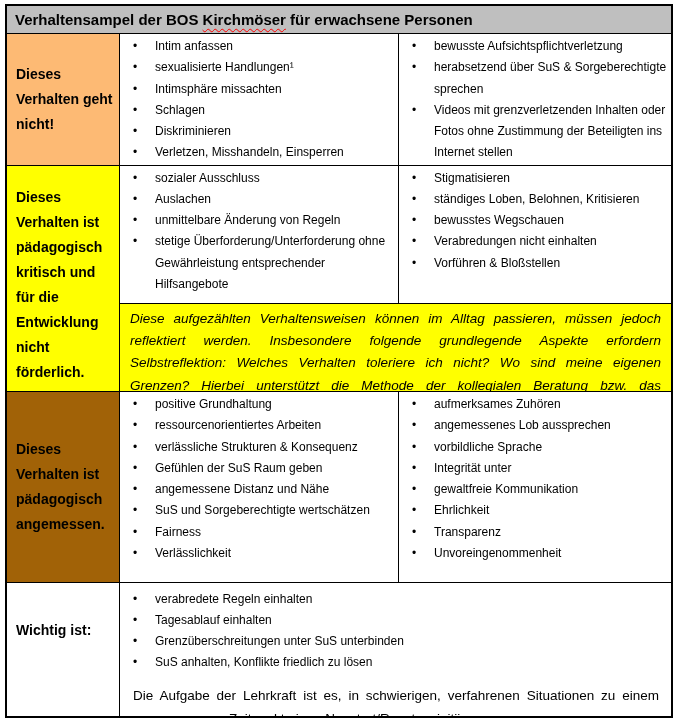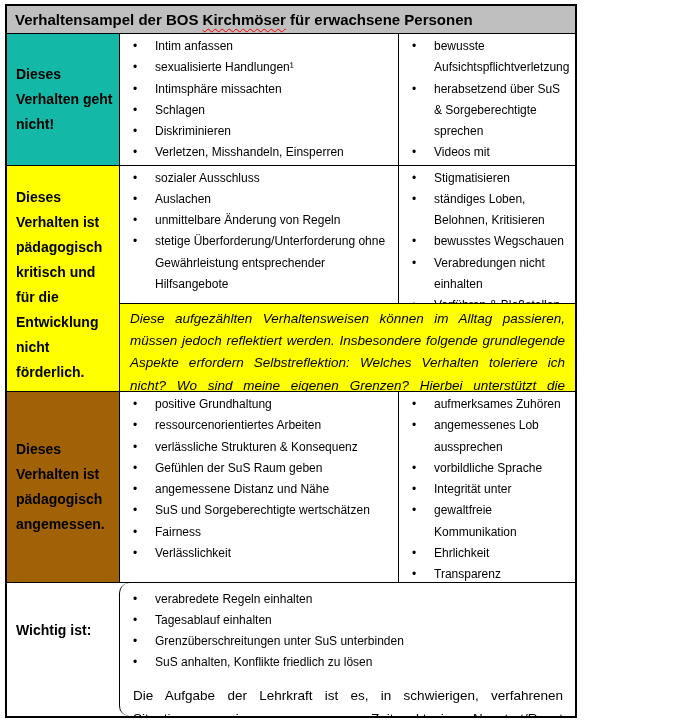--- a/index.html
+++ b/index.html
@@ -1,18 +1,18 @@
 <!DOCTYPE html>
 <html lang="de"><head>
 <meta charset="utf-8">
 <style>
   html,body{margin:0;padding:0;background:#fff;}
   body{width:678px;height:723px;position:relative;font-family:"Liberation Sans",sans-serif;color:#000;}
   .table{
-    position:absolute;left:5px;top:4px;width:572px;height:714px;
+    position:absolute;left:5px;top:4px;width:668px;height:714px;
     border:2.5px solid #000;box-sizing:border-box;
     display:flex;flex-direction:column;background:#fff;
   }
   .row{display:flex;flex:none;border-top:1.5px solid #000;box-sizing:border-box;overflow:hidden;}
   .row:first-child{border-top:none;}
   
   .header-row{height:27px;align-items:center;padding-left:8px;
     font-weight:bold;font-size:15px;}
   
   .label-cell{width:112px;flex:none;box-sizing:border-box;
@@ -28,21 +28,21 @@
   ul.bullets{list-style:none;margin:0;padding:0;font-size:12px;line-height:21.3px;}
   ul.bullets li{position:relative;padding-left:35px;}
   ul.bullets li::before{content:"\2022";position:absolute;left:13px;top:0;}
   
   .note-cell{flex:1;border-left:1.5px solid #000;border-top:1.5px solid #000;
     box-sizing:border-box;padding:4px 10px 0 10px;
     font-size:13.5px;font-style:italic;line-height:22.4px;
     text-align:justify;overflow:hidden;}
   
   .important-content{flex:1;border-left:1.5px solid #000;box-sizing:border-box;
-    padding:6px 12px 0 0;min-width:0;overflow:hidden;border-radius:10px;}
+    padding:6px 12px 0 0;min-width:0;overflow:hidden;}
   .closing-paragraph{margin:10px 0 0 13px;font-size:13.5px;line-height:23px;text-align:justify;}
   .spellcheck{
     text-decoration-line:underline;
     text-decoration-style:wavy;
     text-decoration-thickness:1px;
     text-underline-offset:3px;
   }
   .row-red-h{height:131.5px;}
   .row-yellow-h{height:226.5px;}
   .yellow-top{height:137px;flex:none;}
@@ -56,21 +56,21 @@
 
 <div class="table">
 
   <div class="row header-row" style="background-color: rgb(191, 191, 191);">
     <span>
       <span>Verhaltensampel der BOS </span><span class="spellcheck" style="text-decoration-color: rgb(255, 0, 0);">Kirchmöser</span><span> für erwachsene Personen</span>
     </span>
   </div>
 
   <div class="row row-red-h">
-    <div class="label-cell v-center" style="background-color: #14b8a6;">
+    <div class="label-cell v-center" style="background-color: #fdba74;">
       <span>Dieses Verhalten geht nicht!</span>
     </div>
     <div class="two-cols">
       <div class="col col-left">
         <ul class="bullets">
             <li>Intim anfassen</li>
             <li>sexualisierte Handlungen¹</li>
             <li>Intimsphäre missachten</li>
             <li>Schlagen</li>
             <li>Diskriminieren</li>

